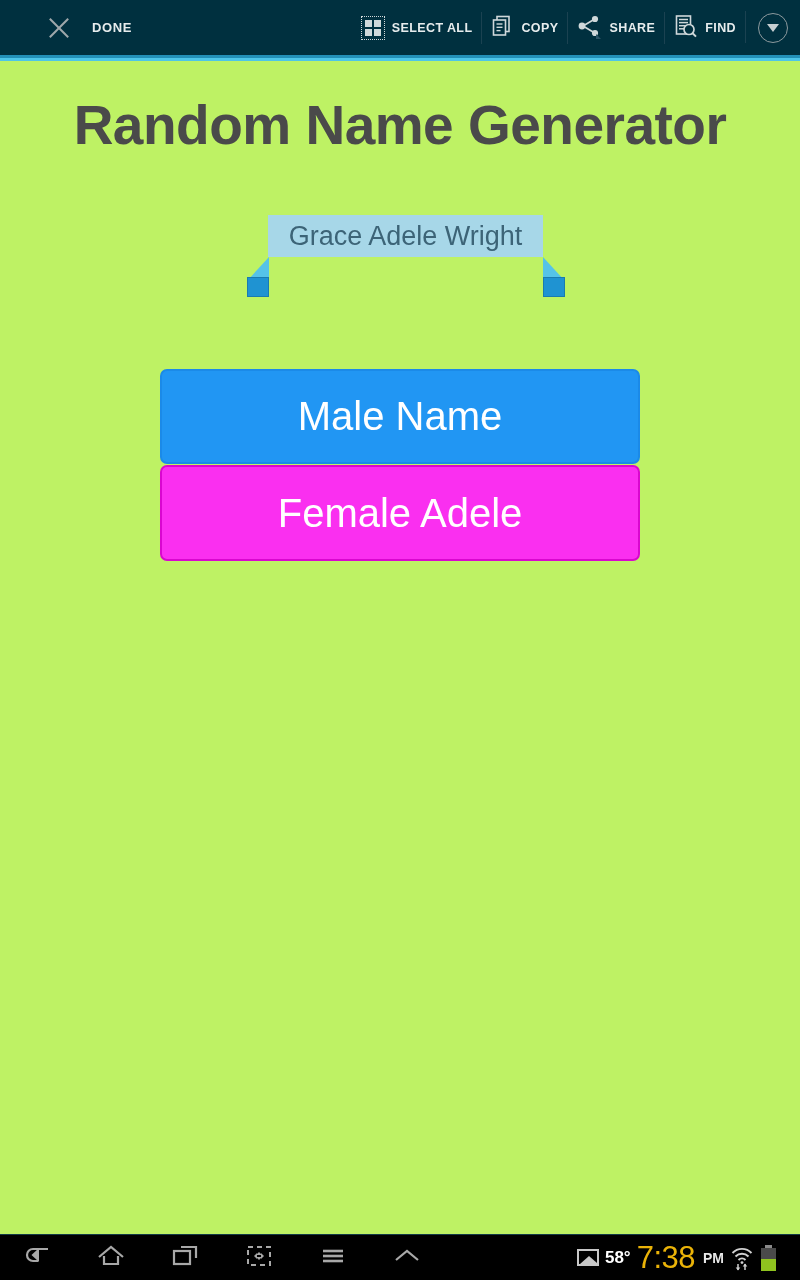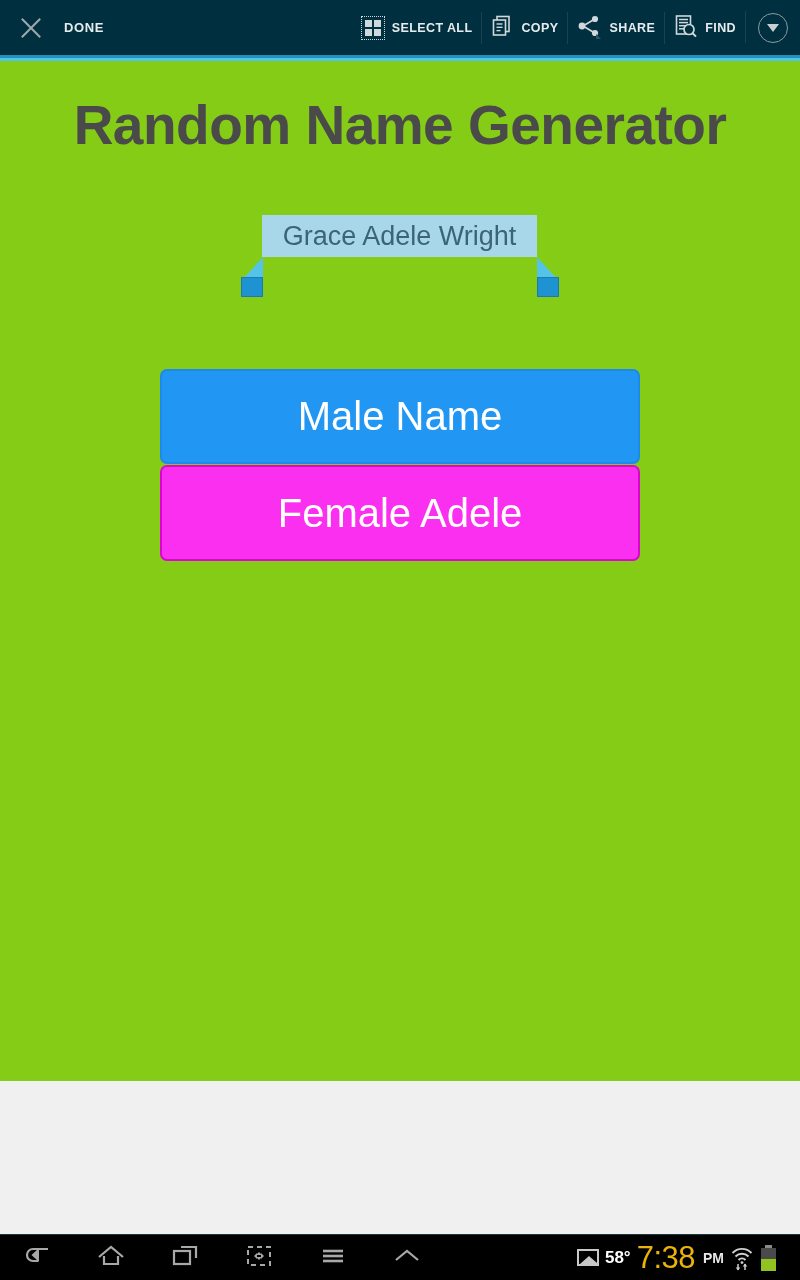--- a/index.html
+++ b/index.html
@@ -18,20 +18,21 @@
 
   
   #cab {
     position: absolute;
     top: 0; left: 0;
     width: 800px;
     height: 55px;
     background: #00303f;
     display: flex;
     align-items: center;
+    padding-left: 28px;
   }
 
   #cab-left {
     display: flex;
     align-items: center;
     height: 55px;
     padding-left: 18px;
   }
 
   .close-x {
@@ -140,39 +141,40 @@
     top: 58px; left: 0;
     width: 800px; height: 3px;
     background: #4ec5e8;
   }
 
   
   #main {
     position: absolute;
     top: 61px; left: 0;
     width: 800px;
-    height: 1020px;
-    background: #84cc16;
+    height: 1173px;
+    background: #bef264;
   }
 
   #page-title {
     margin-top: 32px;
     text-align: center;
     font-size: 55px;
     font-weight: bold;
     color: #4a4a4a;
     font-family: "Liberation Sans Narrow", "Liberation Sans", sans-serif;
     letter-spacing: -0.5px;
   }
 
   
   #result-wrap {
     position: relative;
     margin-top: 58px;
     height: 42px;
+    margin-left: 6px;
   }
   #result-text {
     position: absolute;
     left: 262px;
     top: 0;
     width: 275px;
     height: 42px;
     line-height: 42px;
     text-align: center;
     background: #a7d7e8;

